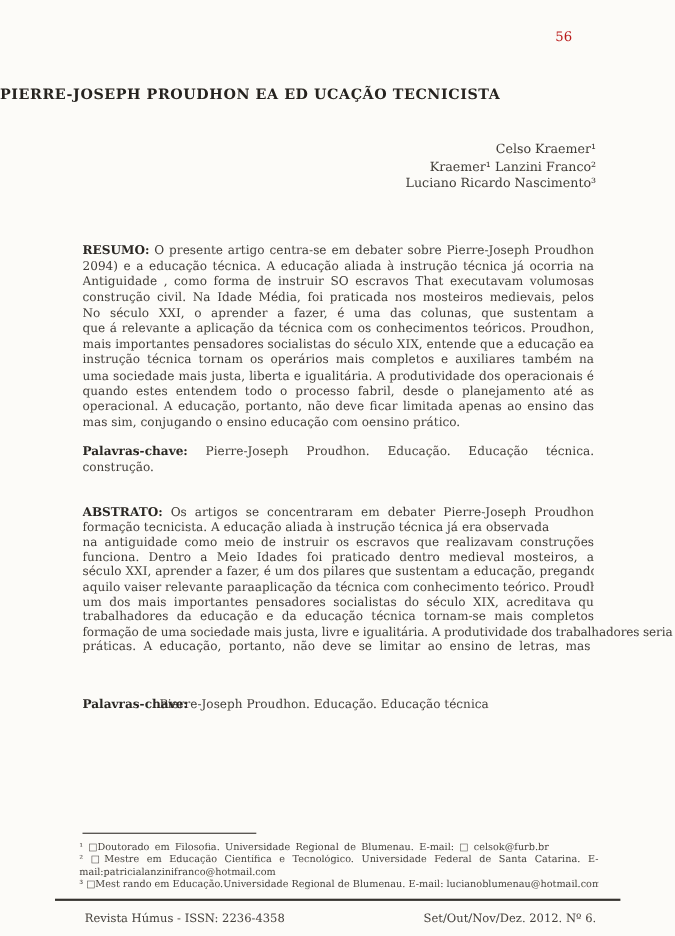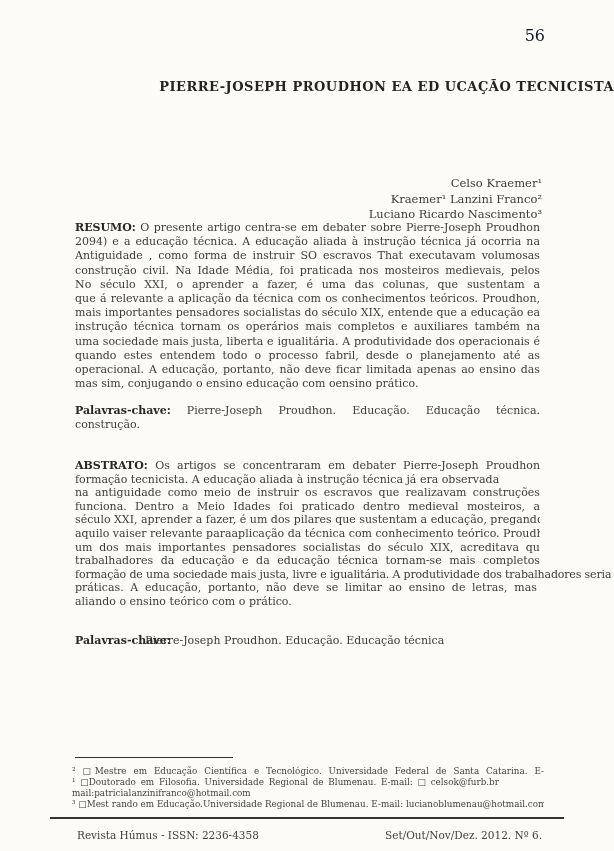--- a/index.html
+++ b/index.html
@@ -7,30 +7,30 @@
     position:relative;
     width:614px; height:851px;
     margin:0 auto;
     background:#fcfbf8;
     font-family:"DejaVu Serif", serif;
     color:#403c37;
     overflow:hidden;
   }
   .pagenum {
     position:absolute; top:26px; left:480px; width:65px;
-    text-align:right; font-size:16px; color:#0f172a;
+    text-align:center; font-size:12px; color:#b91c1c;
   }
   .title {
     position:absolute; top:79px; left:0; width:614px;
-    text-align:right; font-weight:bold; font-size:13px;
+    text-align:left; font-weight:bold; font-size:13px;
     letter-spacing:0.5px; color:#26231f;
   }
   .authors {
     position:absolute; top:128px; left:75px; width:467px;
-    text-align:right; font-size:11.5px; line-height:15.6px;margin-top:48px;
+    text-align:right; font-size:11.5px; line-height:15.6px;
   }
   .authors .line { height:15.6px; }
   .block { position:absolute; left:75px; width:465px; font-size:11px; }
   .resumo    { top:221px; line-height:14.2px; }
   .keywords1 { top:404px; line-height:14.2px; }
   .abstrato  { top:459px; line-height:13.6px; }
   .resumo .line, .keywords1 .line { height:14.2px; }
   .abstrato .line { height:13.6px; }
   .line { overflow:hidden; white-space:nowrap; }
   .line.just { text-align:justify; white-space:normal; }
@@ -100,33 +100,32 @@
       <div class="line just"><b>ABSTRATO:</b> Os artigos se concentraram em debater Pierre-Joseph Proudhon (1809-1865) e</div>
       <div class="line">formação tecnicista. A educação aliada à instrução técnica já era observada</div>
       <div class="line just">na antiguidade como meio de instruir os escravos que realizavam construções maciças</div>
       <div class="line just">funciona. Dentro a Meio Idades foi praticado dentro medieval mosteiros, a monges. Dentro a</div>
       <div class="line">século XXI, aprender a fazer, é um dos pilares que sustentam a educação, pregando</div>
       <div class="line">aquilo vaiser relevante paraaplicação da técnica com conhecimento teórico. Proudhon,</div>
       <div class="line wide">um dos mais importantes pensadores socialistas do século XIX, acreditava que</div>
       <div class="line just">trabalhadores da educação e da educação técnica tornam-se mais completos eauxiliar no</div>
       <div class="line overflow">formação de uma sociedade mais justa, livre e igualitária. A produtividade dos trabalhadores seria</div>
       <div class="line wide">práticas. A educação, portanto, não deve se limitar ao ensino de letras, mas por</div>
-      <div class="line">aliando o ensino teórico com o prático.</div>
     </div>
 
   <div class="keywords2">
     <span class="overlay-part">Pierre-Joseph Proudhon. Educação. Educação técnica</span>
     <span class="bold-part">Palavras-chave:</span>
   </div>
 
   <div class="fn-sep"></div>
 
   <div class="footnotes">
+      <div class="line wide">¹ □Doutorado em Filosofia. Universidade Regional de Blumenau. E-mail: □ celsok@furb.br</div>
       <div class="line just">² □Mestre em Educação Científica e Tecnológico. Universidade Federal de Santa Catarina. E-</div>
-      <div class="line wide">¹ □Doutorado em Filosofia. Universidade Regional de Blumenau. E-mail: □ celsok@furb.br</div>
       <div class="line">mail:patricialanzinifranco@hotmail.com</div>
       <div class="line">³ □Mest rando em Educação.Universidade Regional de Blumenau. E-mail: lucianoblumenau@hotmail.com</div>
     </div>
 
   <div class="footer-rule"></div>
 
   <div class="footer">
     <span>Revista Húmus  - ISSN: 2236-4358</span>
     <span>Set/Out/Nov/Dez. 2012. Nº 6.</span>
   </div>

